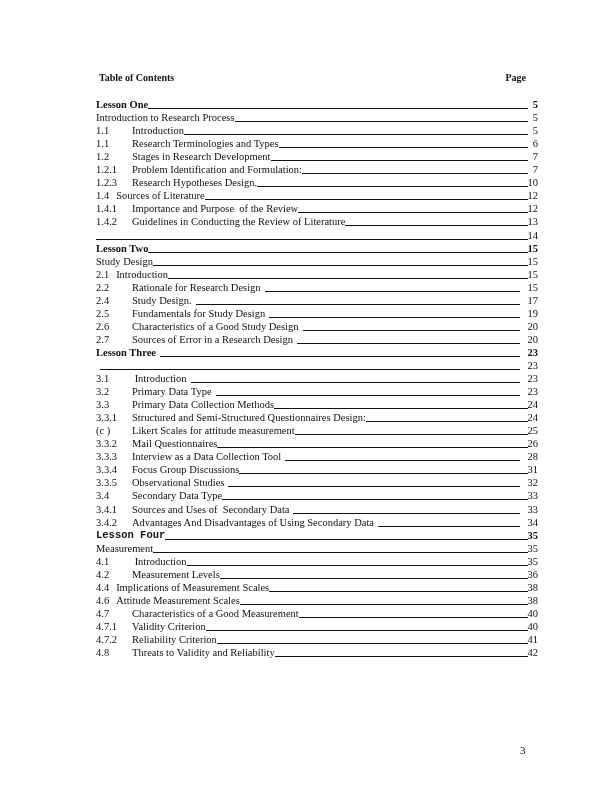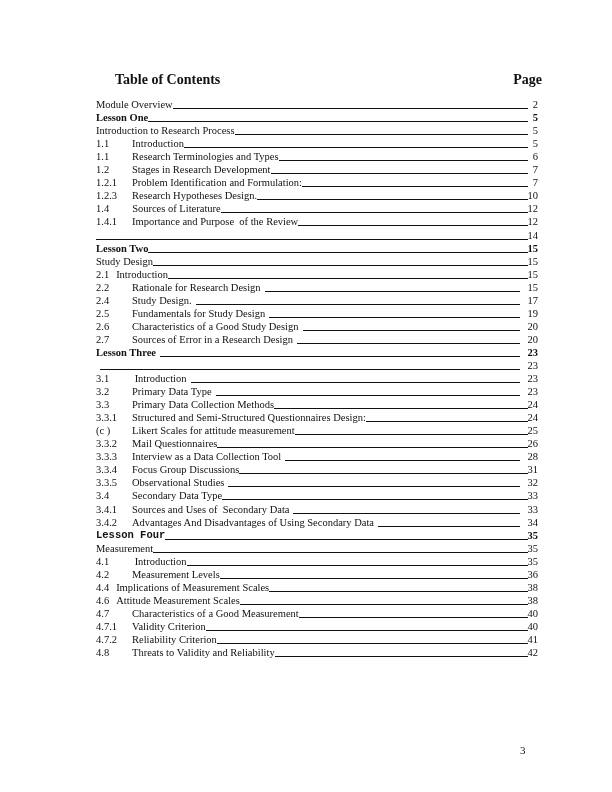--- a/index.html
+++ b/index.html
@@ -1,20 +1,20 @@
 <!DOCTYPE html>
 <html><head>
   <meta charset="utf-8">
   <style>
     html, body { margin: 0; padding: 0; background: #ffffff; }
     body { width: 612px; height: 792px; position: relative; overflow: hidden;
            font-family: "Liberation Serif", "DejaVu Serif", serif; color: #111; }
     .page { position: absolute; left: 0; top: 0; width: 612px; height: 792px; }
-    .toc-header { position: absolute; top: 72px; left: 100px; width: 442px; height: 14px;
-                  font-weight: bold; font-size: 14px; }
+    .toc-header { position: absolute; top: 72px; left: 84px; width: 442px; height: 14px;
+                  font-weight: bold; font-size: 10px; }
     .toc-title { position: absolute; left: 15px; top: 0; }
     .toc-page-label { position: absolute; right: 0; top: 0; }
     .toc-list { position: absolute; top: 98px; left: 96px; width: 442px; }
     .row { position: relative; height: 13.05px; font-size: 10.5px; line-height: 13px;
            display: flex; align-items: flex-end; white-space: nowrap; }
     .row.bold { font-weight: bold; }
     .num { display: inline-block; width: 36px; flex: none; }
     .num.auto { width: auto; margin-right: 7px; }
     .label { flex: none; }
     .leader { flex: 1 1 auto; border-bottom: 1px solid #111; margin-bottom: 2px; height: 1px; }
@@ -26,25 +26,20 @@
 </head>
 <body>
 
 <div class="page">
   <div class="toc-header">
     <span class="toc-title">Table of Contents</span>
     <span class="toc-page-label">Page</span>
   </div>
 
   <div class="toc-list" id="toc-list">
-      <div class="row">
-        <span class="label" style="white-space: pre;">Module Overview</span>
-        <span class="leader"></span>
-        <span class="pg">2</span>
-      </div>
       <div class="row bold">
         <span class="label" style="white-space: pre;">Lesson One</span>
         <span class="leader"></span>
         <span class="pg">5</span>
       </div>
       <div class="row">
         <span class="label" style="white-space: pre;">Introduction to Research Process</span>
         <span class="leader"></span>
         <span class="pg">5</span>
       </div>
@@ -73,31 +68,37 @@
         <span class="pg">7</span>
       </div>
       <div class="row">
         <span class="num">1.2.3</span>
         <span class="label" style="white-space: pre;">Research Hypotheses Design.</span>
         <span class="leader"></span>
         <span class="pg">10</span>
       </div>
       <div class="row">
         <span class="num auto">1.4</span>
-        <span class="label" style="white-space: pre; margin-left: 16px;">Sources of Literature</span>
+        <span class="label" style="white-space: pre;">Sources of Literature</span>
         <span class="leader"></span>
         <span class="pg">12</span>
       </div>
       <div class="row">
         <span class="num">1.4.1</span>
         <span class="label" style="white-space: pre;">Importance and Purpose  of the Review</span>
         <span class="leader"></span>
         <span class="pg">12</span>
       </div>
       <div class="row">
+        <span class="num">1.4.2</span>
+        <span class="label" style="white-space: pre;">Guidelines in Conducting the Review of Literature</span>
+        <span class="leader"></span>
+        <span class="pg">13</span>
+      </div>
+      <div class="row">
         <span class="leader"></span>
         <span class="pg">14</span>
       </div>
       <div class="row bold">
         <span class="label" style="white-space: pre;">Lesson Two</span>
         <span class="leader"></span>
         <span class="pg">15</span>
       </div>
       <div class="row">
         <span class="label" style="white-space: pre;">Study Design</span>

